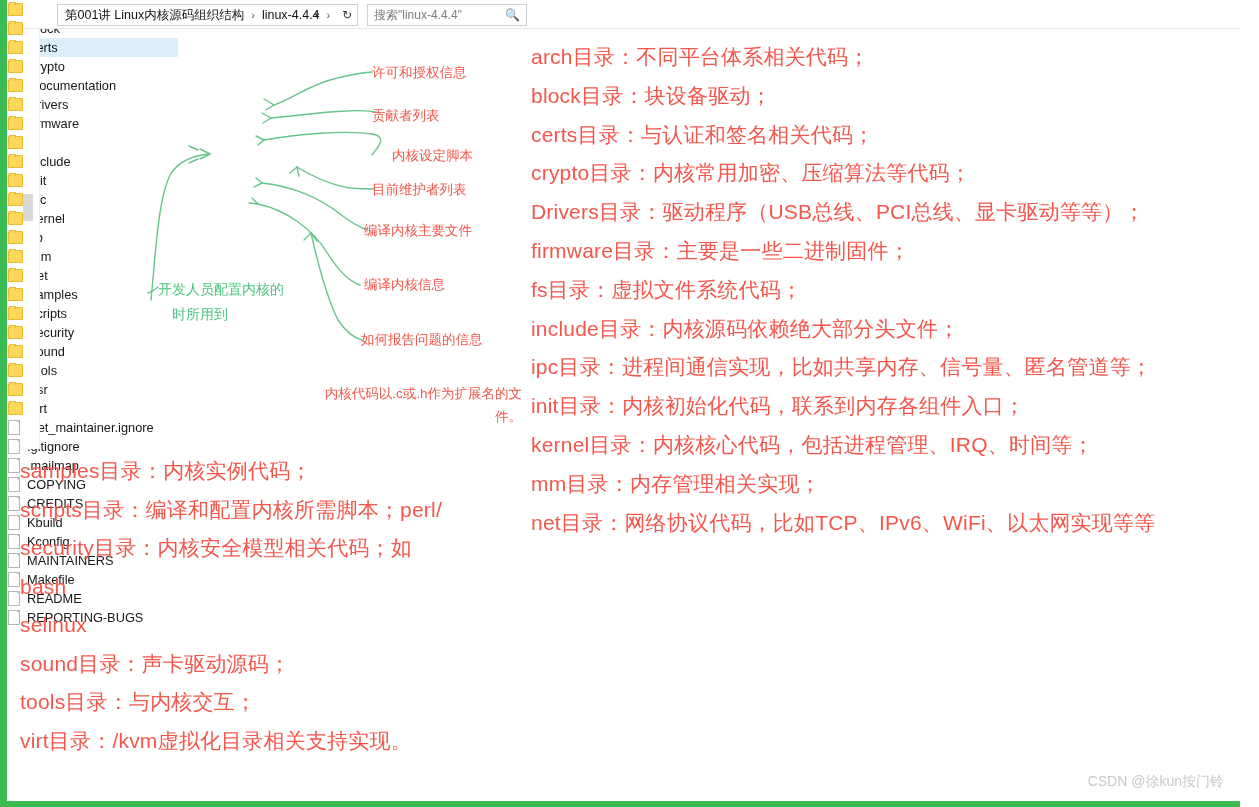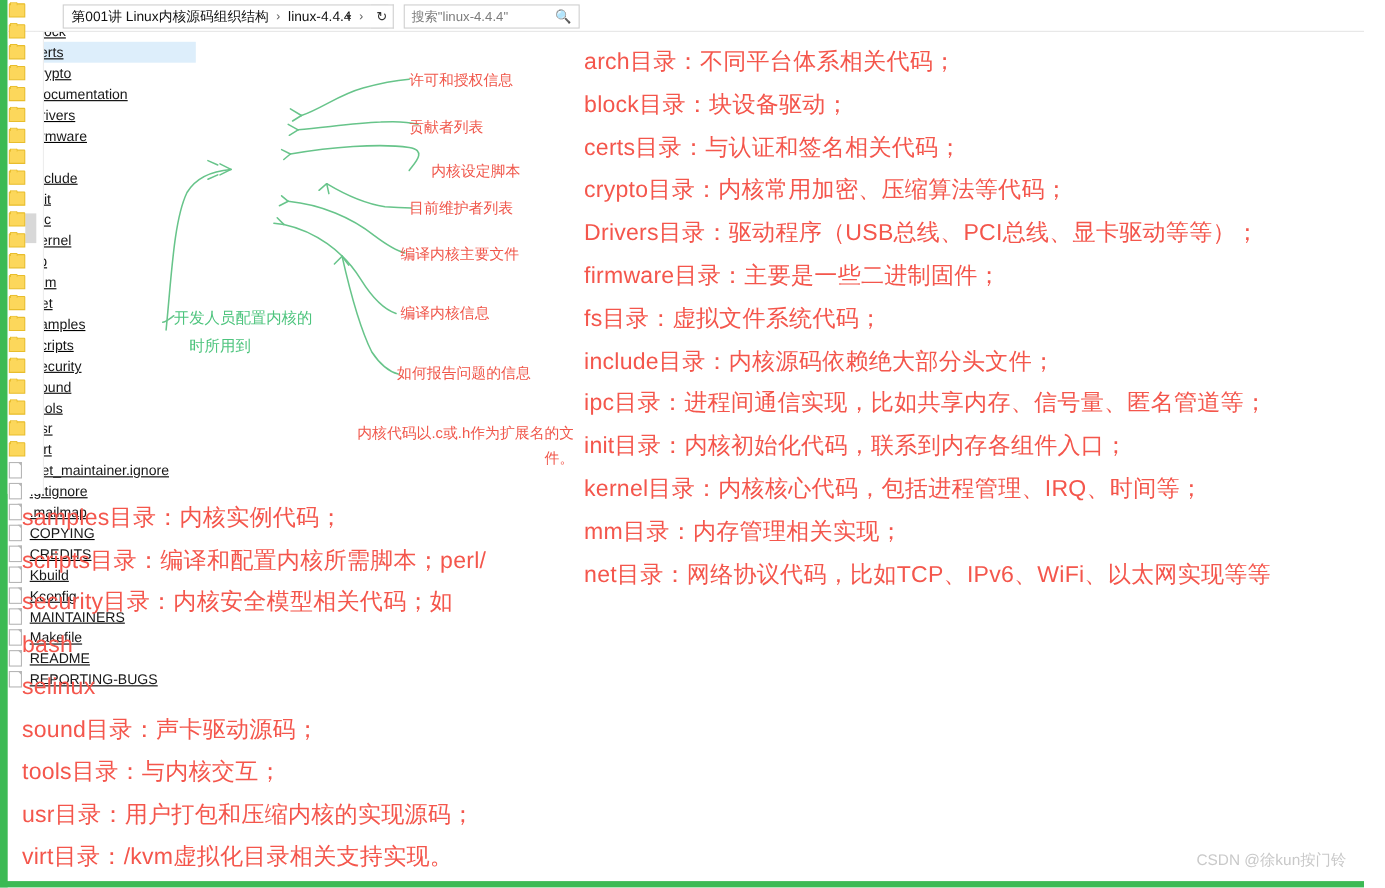--- a/index.html
+++ b/index.html
@@ -11,21 +11,20 @@
   body {
     font-family: "Liberation Sans", "DejaVu Sans", sans-serif;
   }
   #page {
     position: relative;
     width: 1240px;
     height: 807px;
     background: #ffffff;
     overflow: hidden;
     box-sizing: border-box;
-    text-decoration: underline;
   }
 
   
   .frame-left {
     position: absolute;
     left: 0; top: 0;
     width: 7px; height: 807px;
     background: #3cba54;
   }
   .frame-bottom {
@@ -458,19 +457,18 @@
     </div>
 
   <div class="desc-left">
       <div class="desc-line">samples目录：内核实例代码；</div>
       <div class="desc-line">scripts目录：编译和配置内核所需脚本；perl/</div>
       <div class="desc-line">security目录：内核安全模型相关代码；如</div>
       <div class="desc-line">bash</div>
       <div class="desc-line">selinux</div>
       <div class="desc-line">sound目录：声卡驱动源码；</div>
       <div class="desc-line">tools目录：与内核交互；</div>
-      <div class="desc-line">usr目录：用户打包和压缩内核的实现源码；</div>
       <div class="desc-line">virt目录：/kvm虚拟化目录相关支持实现。</div>
     </div>
 
   <div class="watermark">CSDN @徐kun按门铃</div>
 
 </div>
 
 </body></html>

